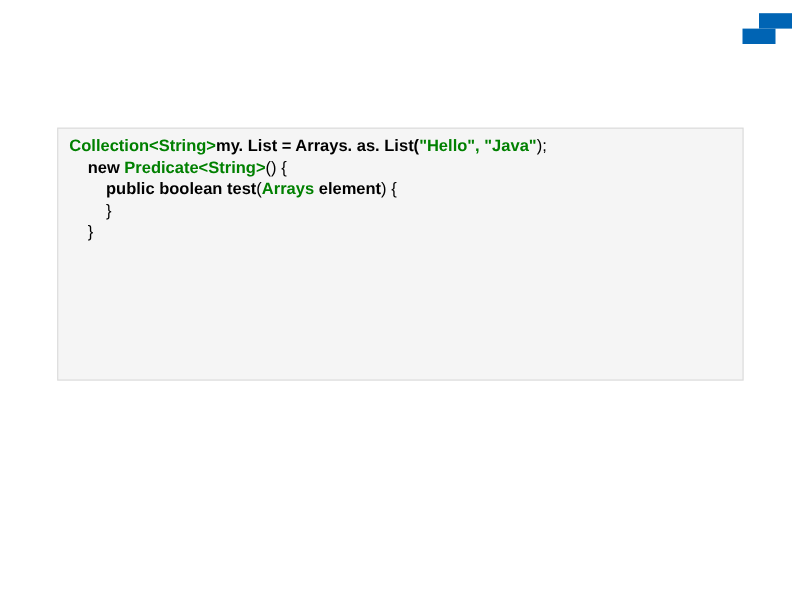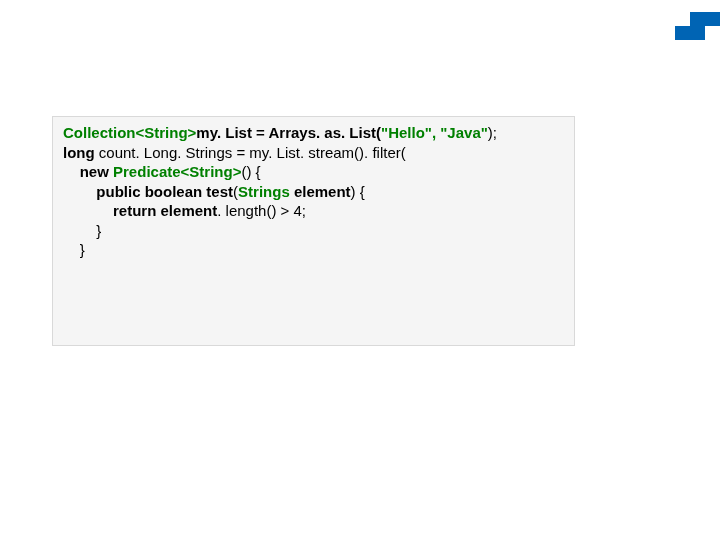--- a/index.html
+++ b/index.html
@@ -31,21 +31,21 @@
     top: 14px;
     right: 15px;
     width: 30px;
     height: 14px;
     background: #0064b4;
   }
   .code-box {
     position: absolute;
     left: 52px;
     top: 116px;
-    width: 523px;
+    width: 624px;
     height: 230px;
     background: #f5f5f5;
     border: 1px solid #d9d9d9;
     box-sizing: border-box;
     padding: 6px 10px;
     font-size: 15px;
     line-height: 1.3;
     color: #000000;
   }
   .code-line {
@@ -59,19 +59,17 @@
 </head>
 <body>
 
 <div class="logo">
   <div class="bar-top"></div>
   <div class="bar-bot"></div>
 </div>
 
 <div class="code-box">
   <div class="code-line"><span class="b grn">Collection&lt;String&gt;</span><span class="b txt">my. List = Arrays. as. List(</span><span class="b grn">"Hello", "Java"</span><span class="txt">);</span></div>
-  <div class="code-line"><span class="kw">long</span><span class="txt"> count. Long. Strings = my. List. stream(). filter(</span></div>
   <div class="code-line"><span>    </span><span class="kw">new</span><span> </span><span class="b grn">Predicate&lt;String&gt;</span><span class="txt">() {</span></div>
-  <div class="code-line"><span>        </span><span class="kw">public boolean</span><span> </span><span class="b txt">test</span><span class="txt">(</span><span class="b grn">Strings</span><span> </span><span class="b txt">element</span><span class="txt">) {</span></div>
-  <div class="code-line"><span>            </span><span class="kw">return</span><span> </span><span class="b txt">element</span><span class="txt">. length() &gt; 4;</span></div>
+  <div class="code-line"><span>        </span><span class="kw">public boolean</span><span> </span><span class="b txt">test</span><span class="txt">(</span><span class="b grn">Arrays</span><span> </span><span class="b txt">element</span><span class="txt">) {</span></div>
   <div class="code-line"><span>        </span><span class="txt">}</span></div>
   <div class="code-line"><span>    </span><span class="txt">}</span></div>
 </div>
 
 </body></html>

